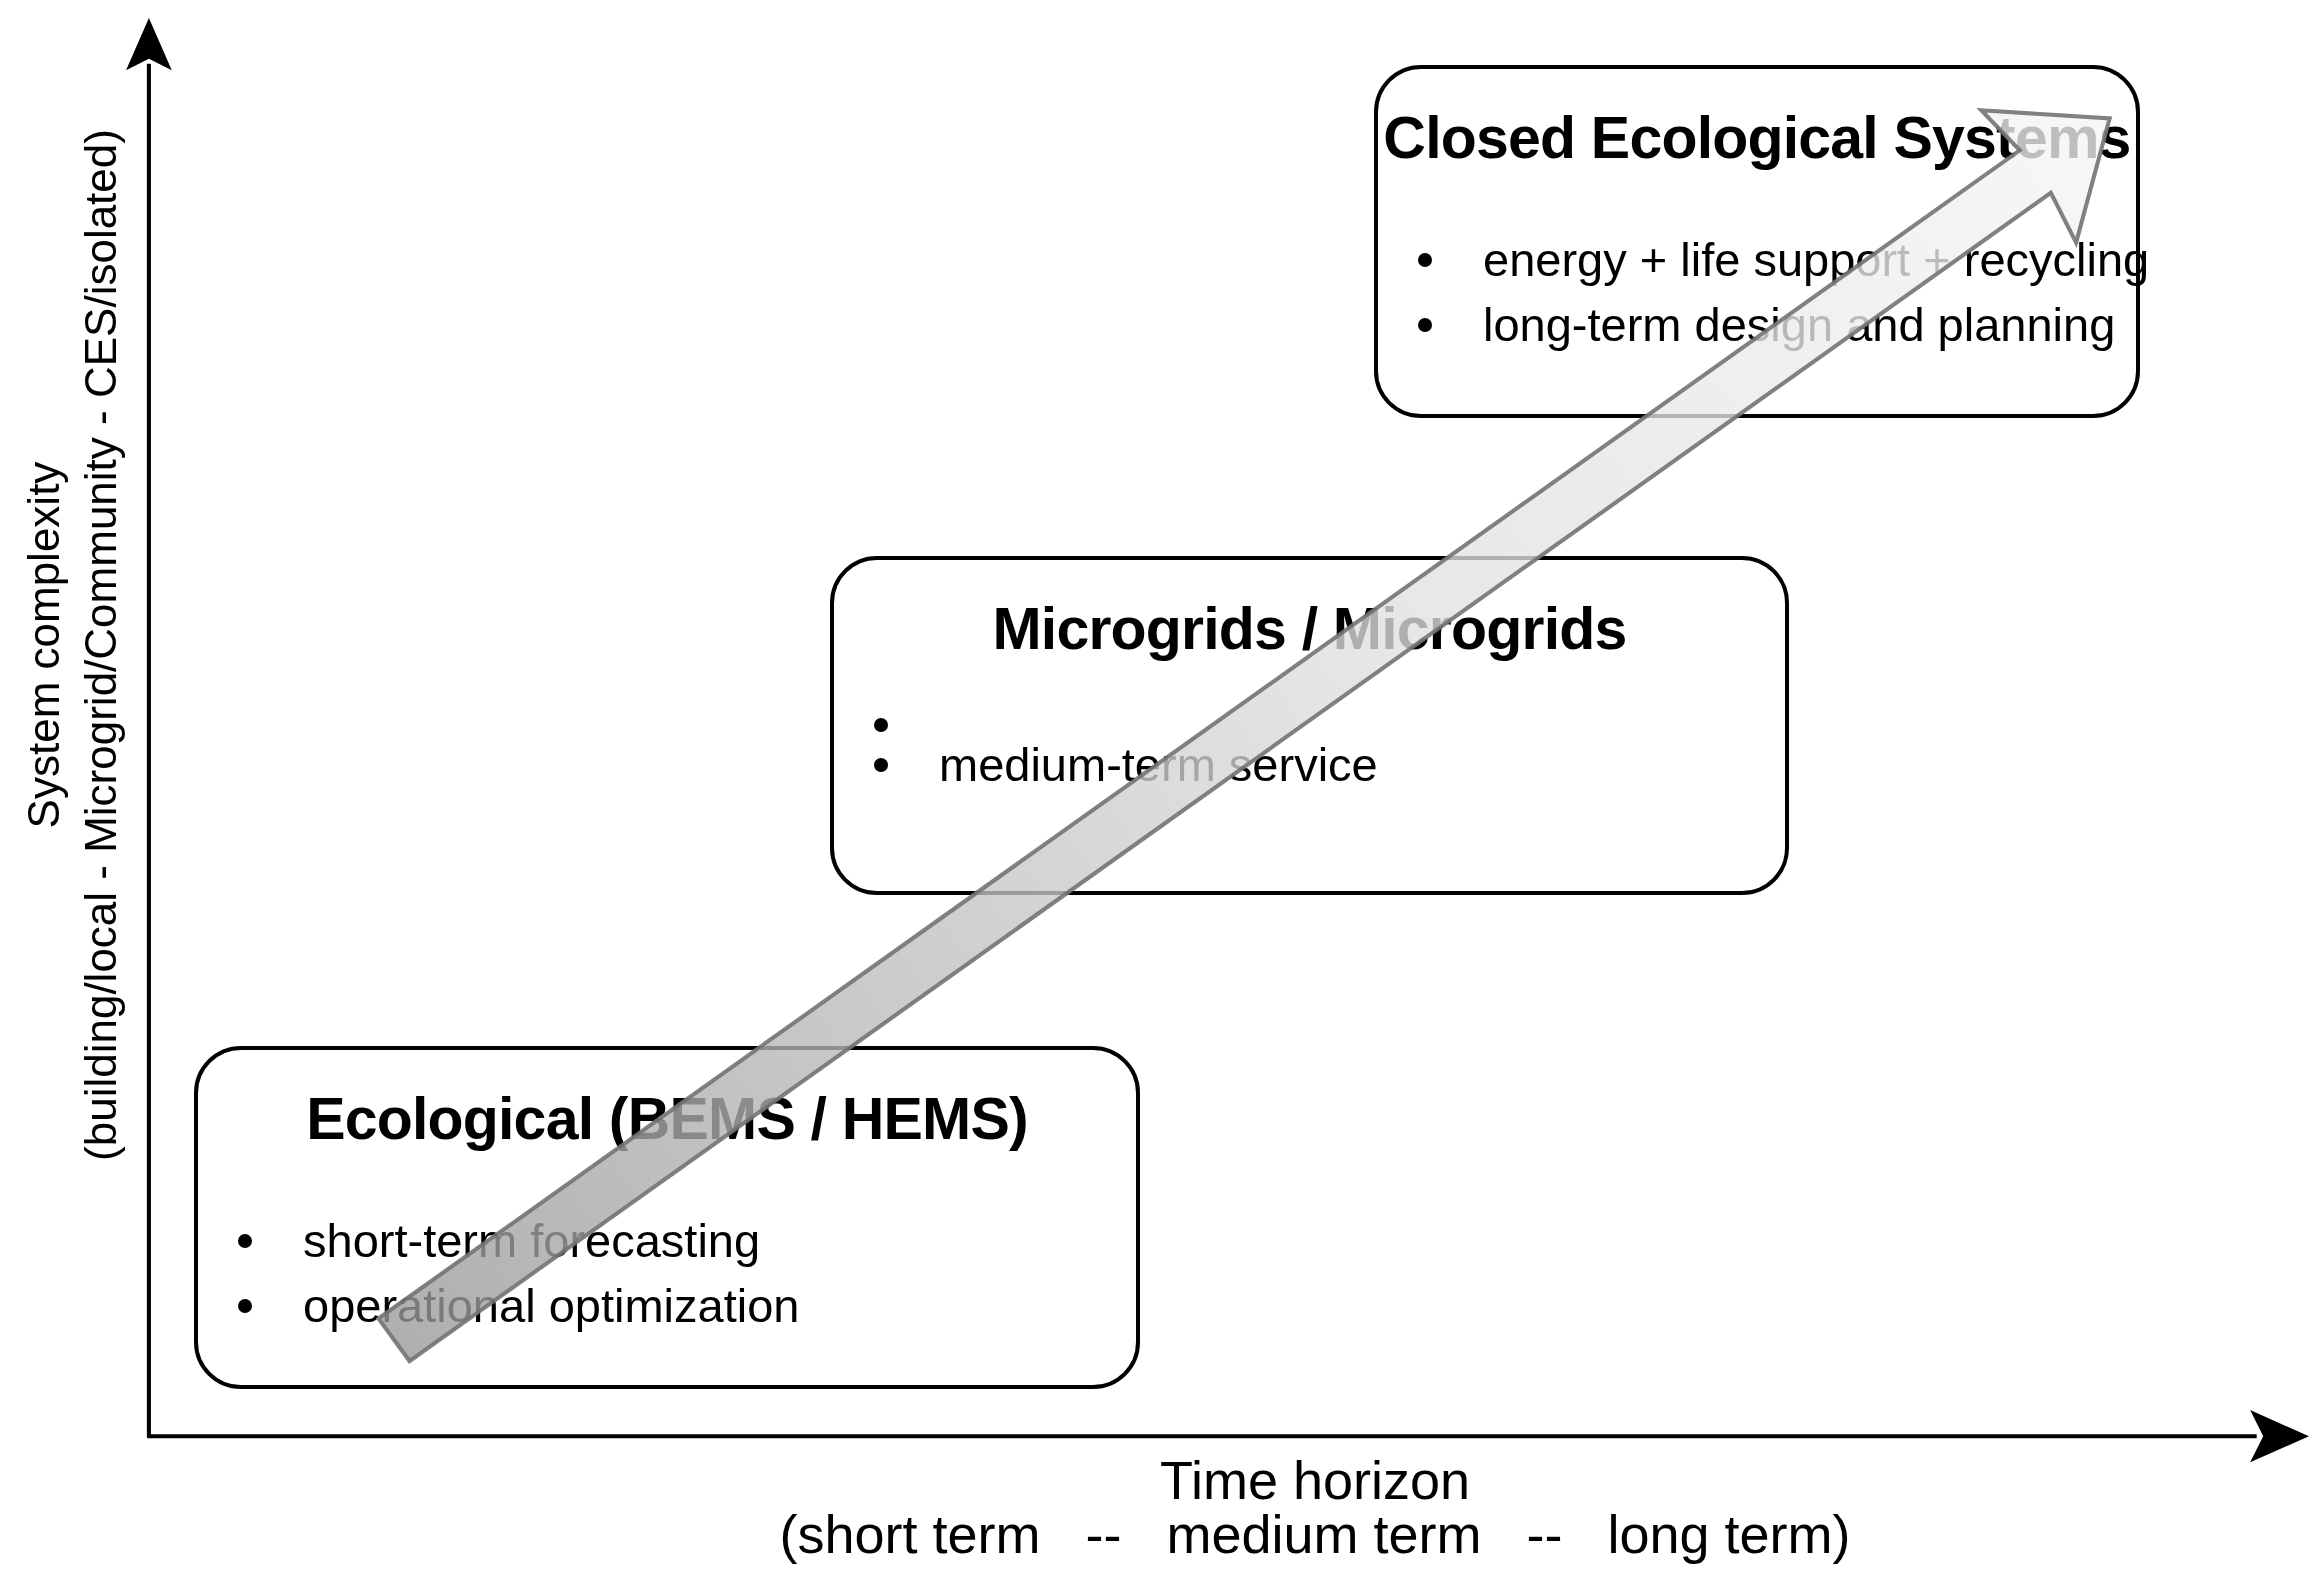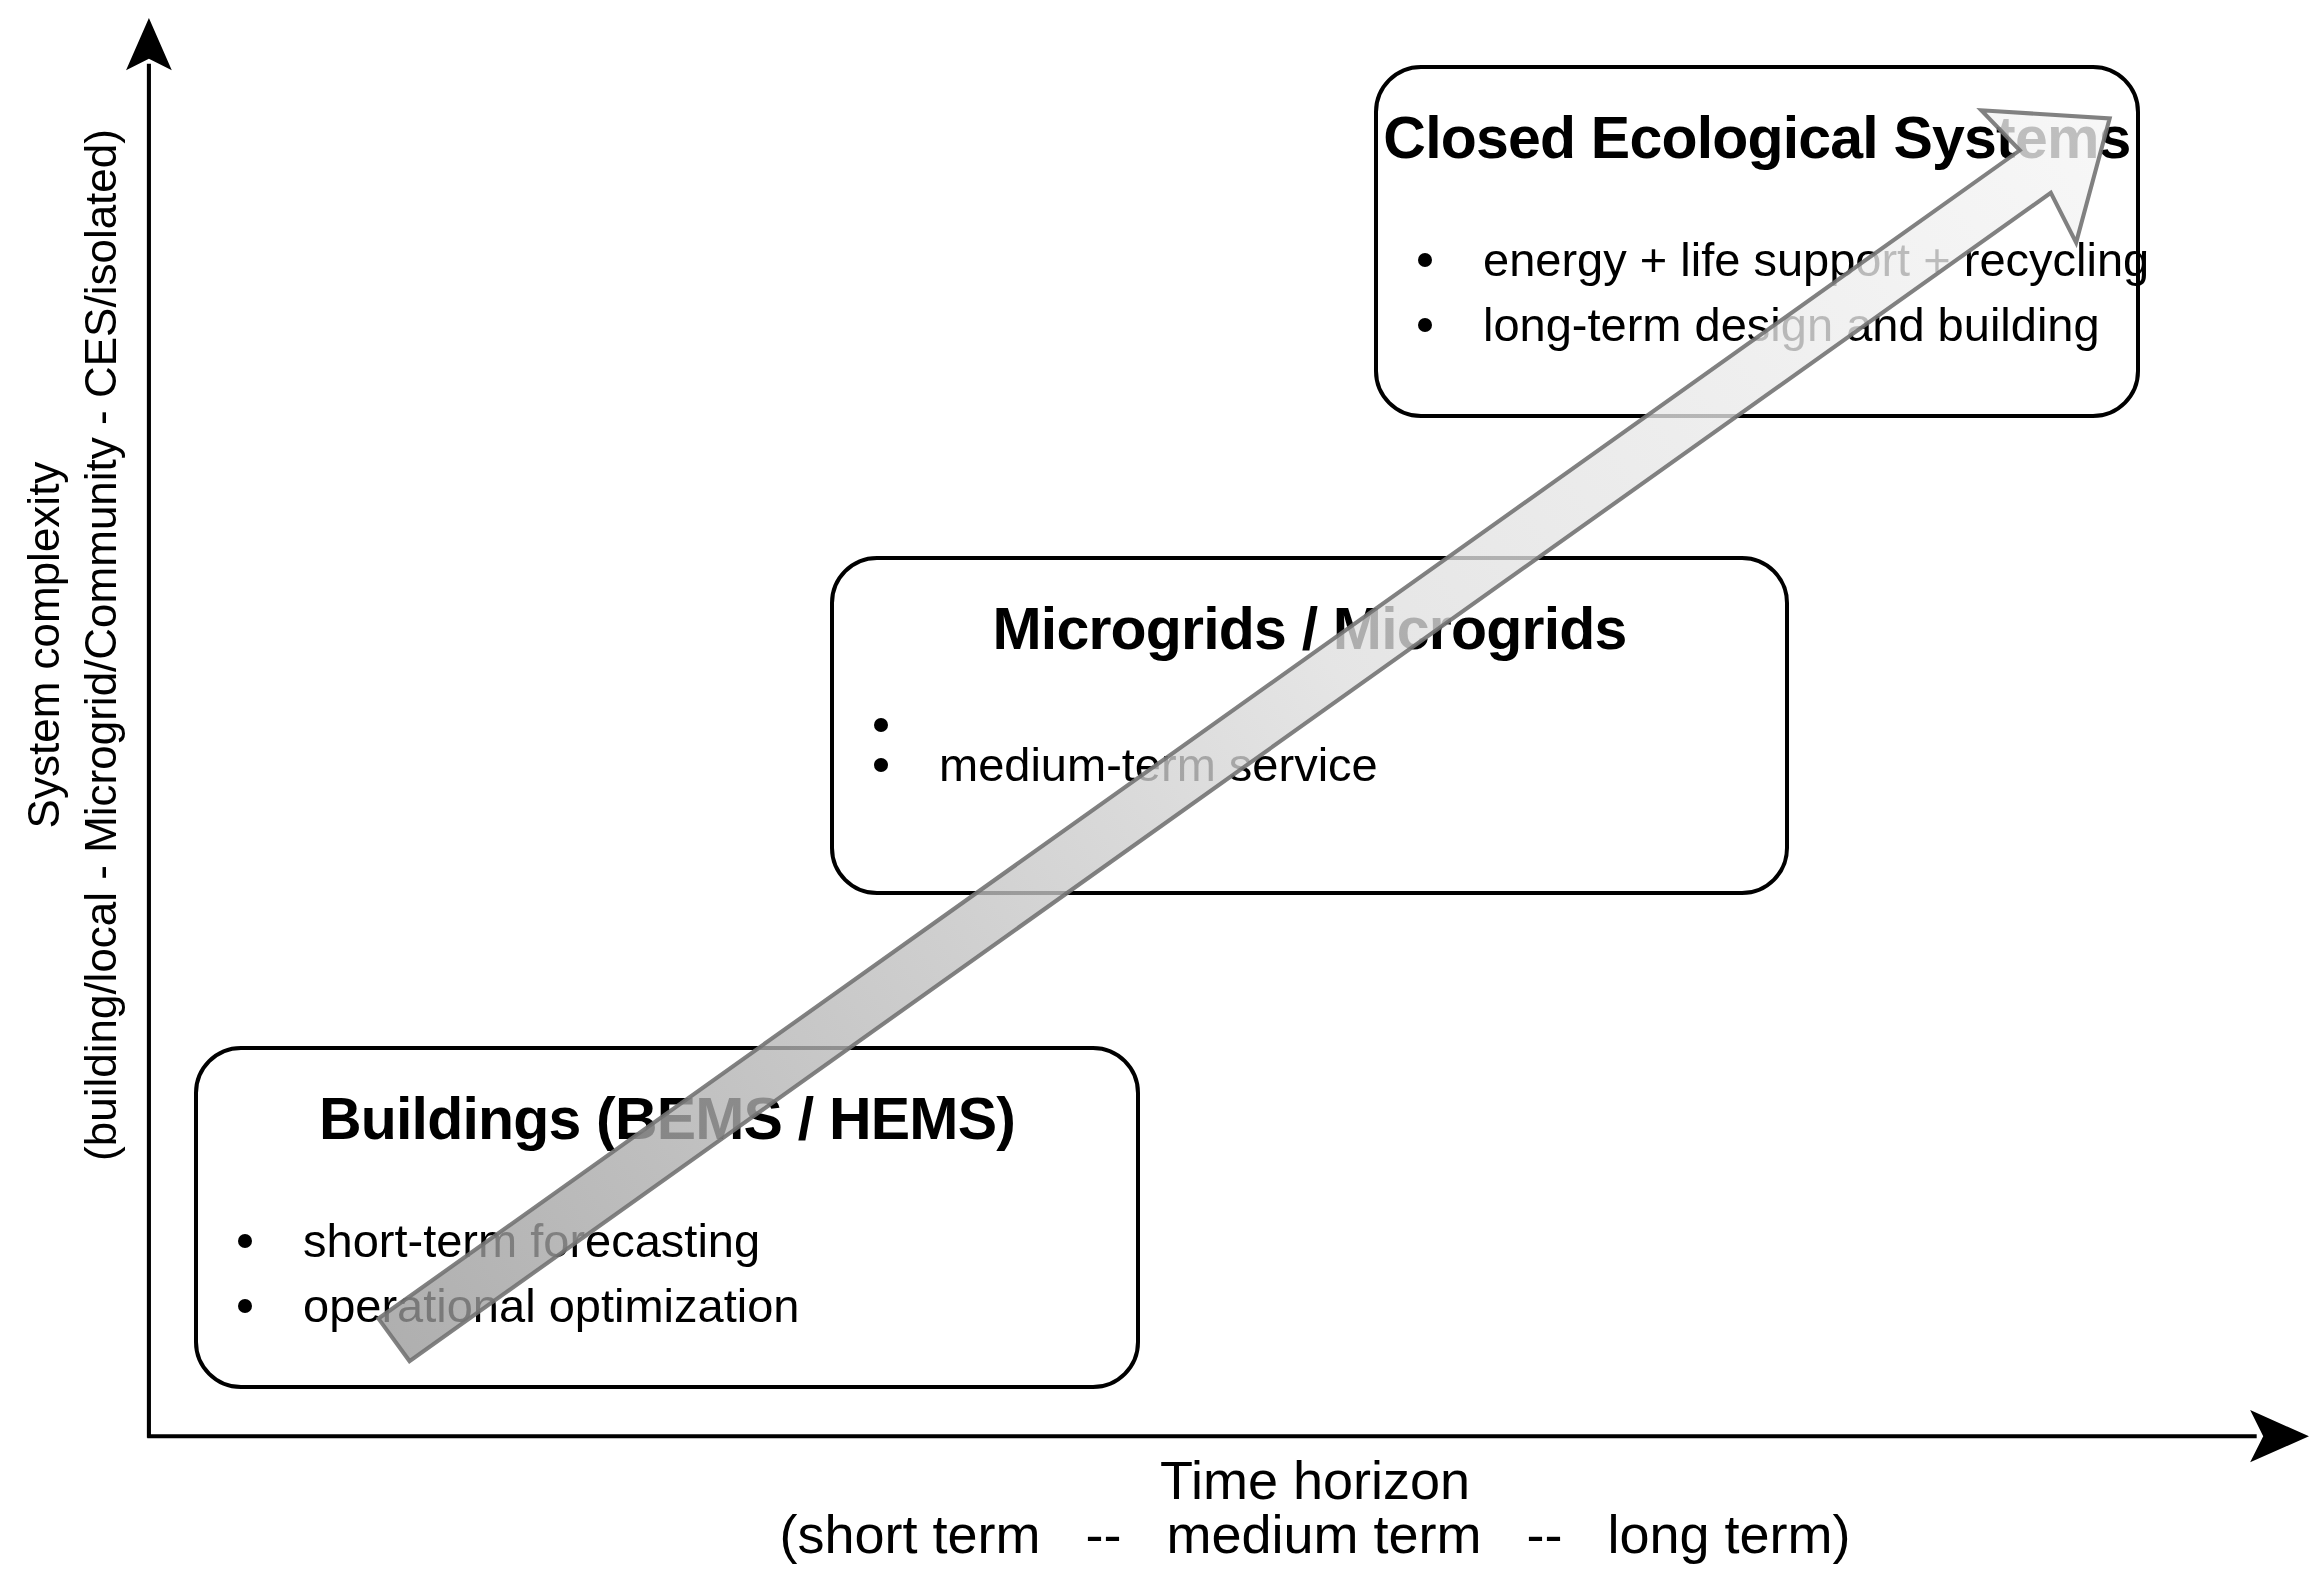--- a/index.html
+++ b/index.html
@@ -88,21 +88,21 @@
     <line x1="180" y1="1758" x2="2762" y2="1758" stroke-width="5" stroke="#000000"></line>
     <polygon points="2826,1758 2754,1726 2770,1758 2754,1790" fill="#000000"></polygon>
   </svg>
 
   <div class="ylabel">
     <div>System complexity</div>
     <div>(building/local - Microgrid/Community - CES/isolated)</div>
   </div>
 
   <div class="box" style="left:194px;top:1046px;width:946px;height:343px">
-    <div class="box-title">Buildings (BEMS / HEMS)</div>
+    <div class="box-title">Ecological (BEMS / HEMS)</div>
     <ul class="bullets">
       <li>
         <span class="dot"></span>
         <span>short-term forecasting</span>
       </li>
       <li>
         <span class="dot"></span>
         <span>operational optimization</span>
       </li>
     </ul>
@@ -123,21 +123,21 @@
 
   <div class="box" style="left:1374px;top:65px;width:766px;height:353px">
     <div class="box-title">Closed Ecological Systems</div>
     <ul class="bullets">
       <li>
         <span class="dot"></span>
         <span>energy + life support + recycling</span>
       </li>
       <li>
         <span class="dot"></span>
-        <span>long-term design and building</span>
+        <span>long-term design and planning</span>
       </li>
     </ul>
   </div>
 
   <div class="xlabel">
     <div class="l1">Time horizon</div>
     <div class="l2">(short term   --   medium term   --   long term)</div>
   </div>
 
   <svg class="layer arrowtop" viewBox="0 0 2838 1945" xmlns="http://www.w3.org/2000/svg">

